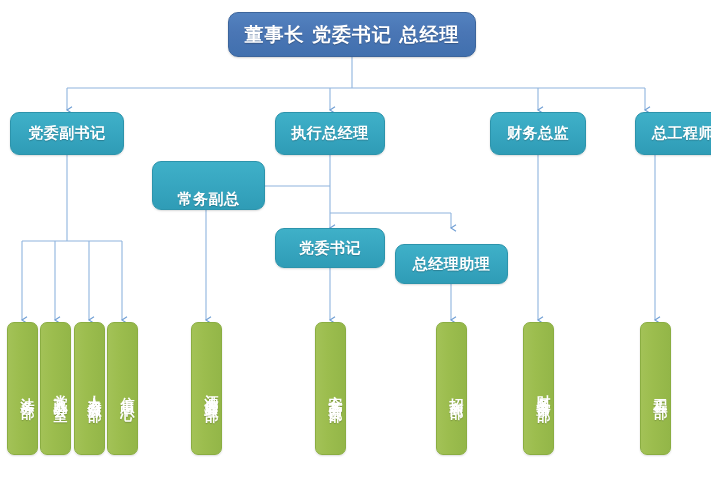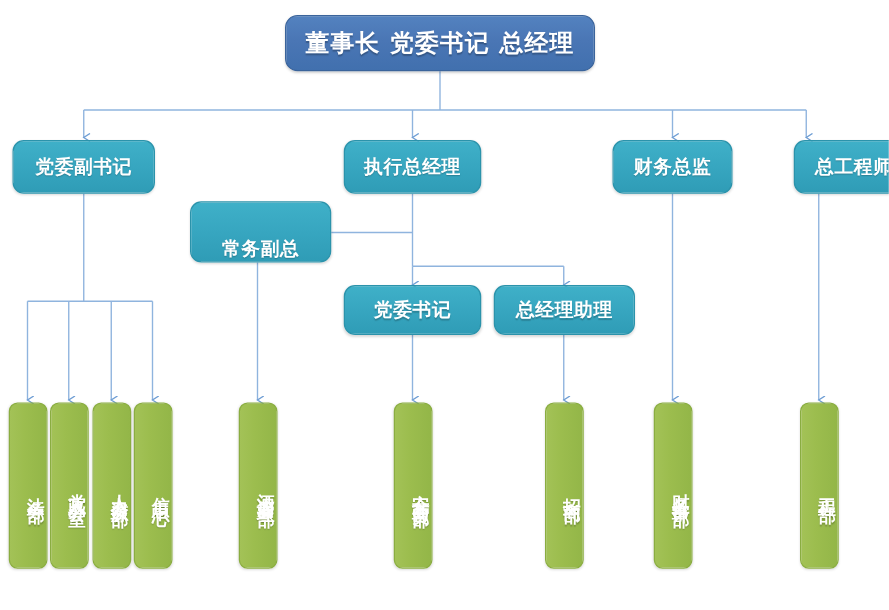--- a/index.html
+++ b/index.html
@@ -146,21 +146,21 @@
   </div>
 
   <div class="node node-mid" style="left:152px; top:161px; width:113px; height:49px;align-items:flex-end;">
     <span>常务副总</span>
   </div>
 
   <div class="node node-mid" style="left:275px; top:228px; width:110px; height:40px;">
     <span>党委书记</span>
   </div>
 
-  <div class="node node-mid" style="left:395px; top:228px; width:113px; height:40px;text-align:center;">
+  <div class="node node-mid" style="left:395px; top:244px; width:113px; height:40px;text-align:center;">
     <span>总经理助理</span>
   </div>
 
   <div class="node node-leaf" style="left:7px; top:322px; width:31px; height:133px;">
     <span class="leaf-label">法务部</span>
   </div>
 
   <div class="node node-leaf" style="left:40px; top:322px; width:31px; height:133px;">
     <span class="leaf-label">党政办公室</span>
   </div>

